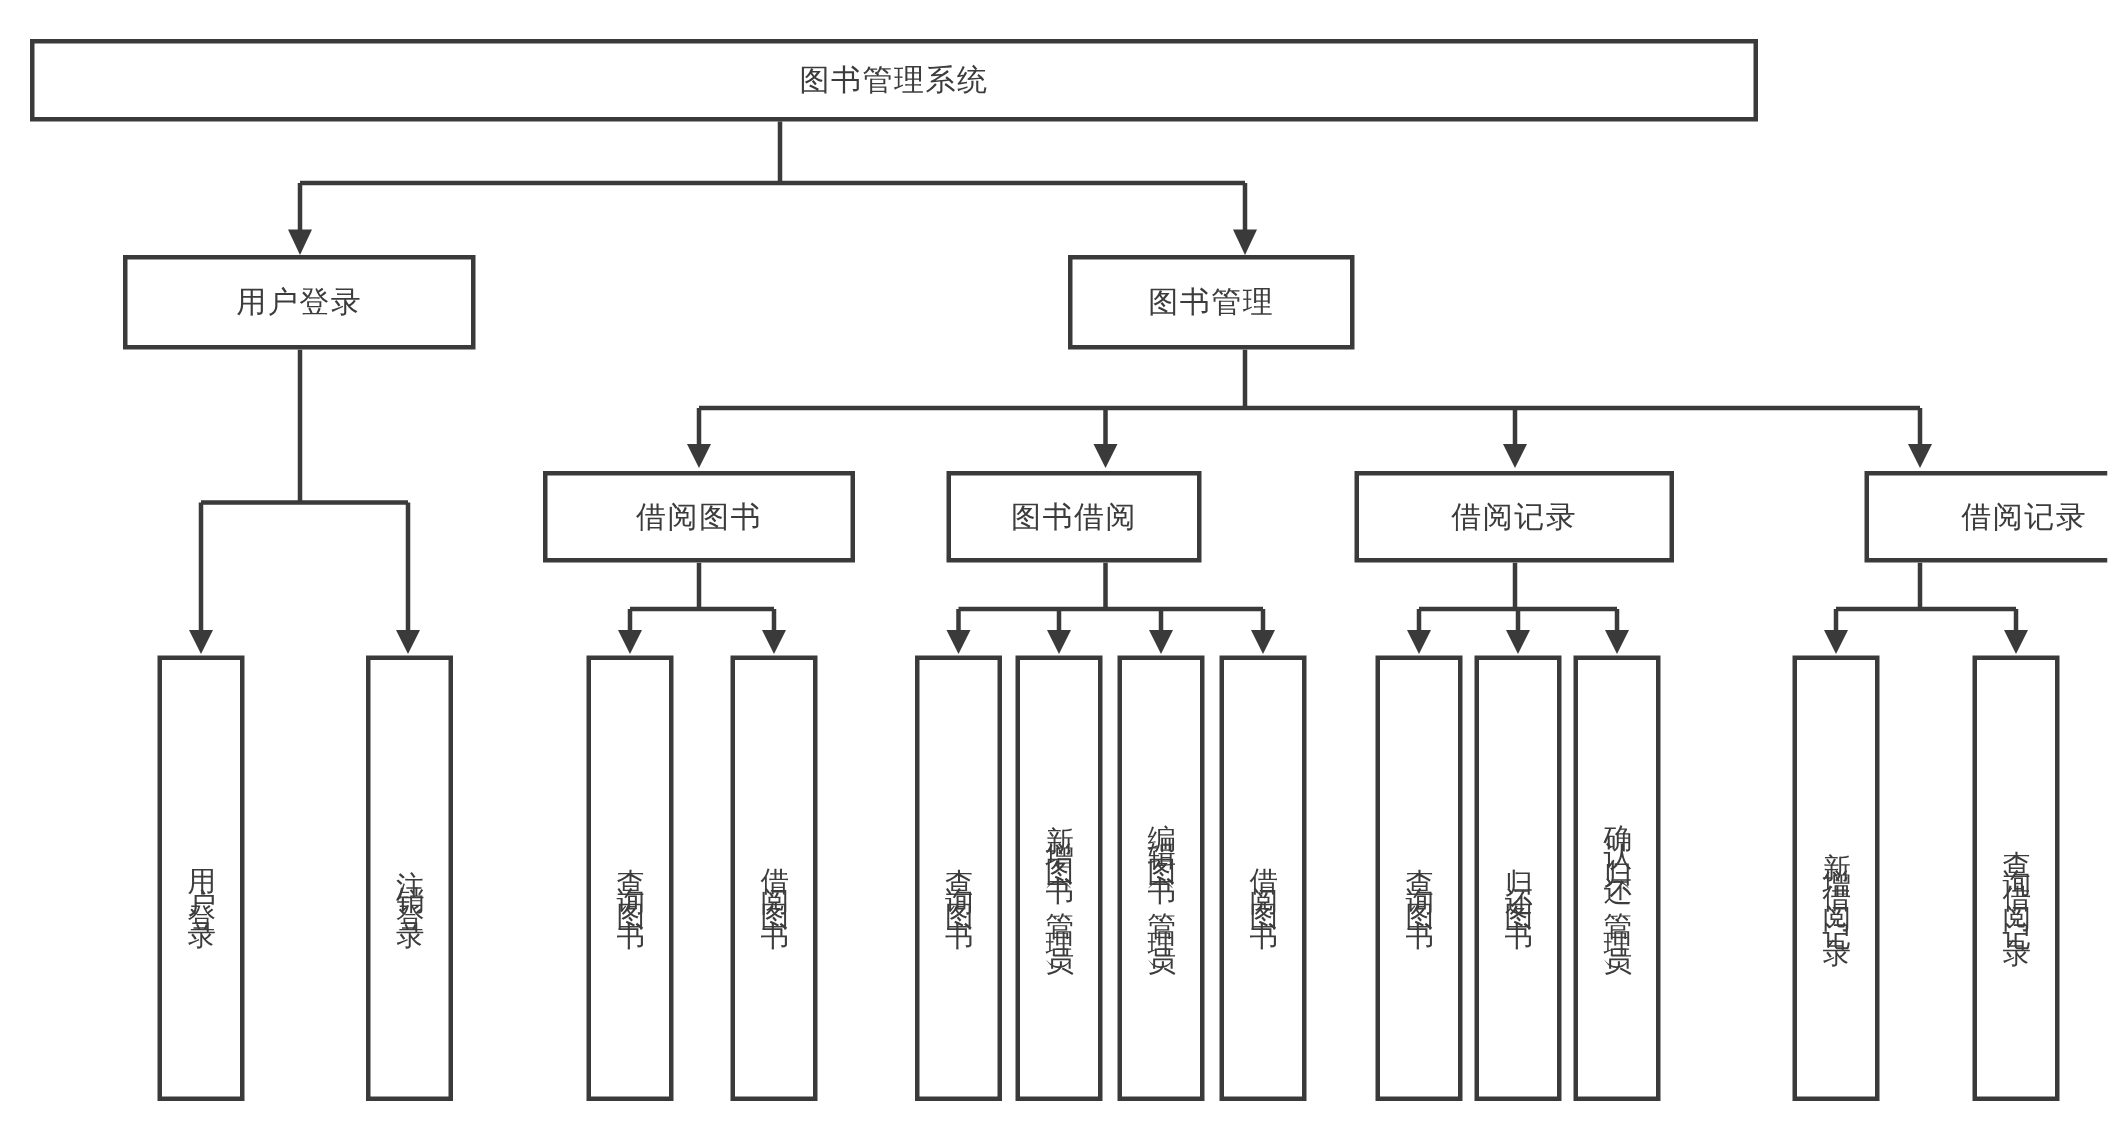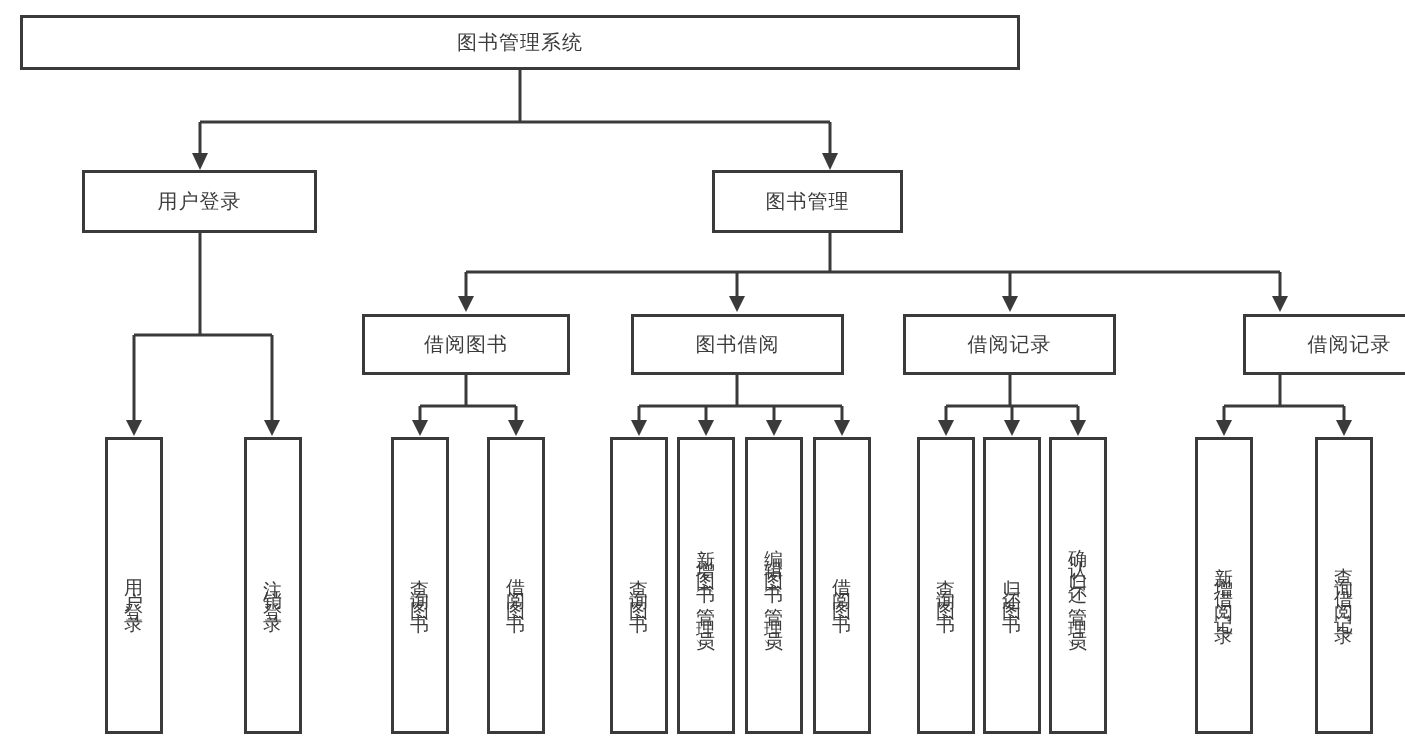--- a/index.html
+++ b/index.html
@@ -99,27 +99,27 @@
       <polygon points="1070,420 1086,420 1078,436"></polygon>
     </g>
 
     <g>
       <path d="M1280 375 V406 M1224 406 H1344 M1224 406 V421 M1344 406 V421"></path>
       <polygon points="1216,420 1232,420 1224,436"></polygon>
       <polygon points="1336,420 1352,420 1344,436"></polygon>
     </g>
   </svg>
 
-  <div class="box" style="left:20px;top:15px;width:1000px;height:55px">图书管理系统</div>
+  <div class="box" style="left:20px;top:26px;width:1152px;height:55px">图书管理系统</div>
 
   <div class="box" style="left:82px;top:170px;width:235px;height:63px">用户登录</div>
   <div class="box" style="left:712px;top:170px;width:191px;height:63px">图书管理</div>
 
   <div class="box" style="left:362px;top:314px;width:208px;height:61px">借阅图书</div>
-  <div class="box" style="left:631px;top:314px;width:213px;height:61px">图书借阅</div>
+  <div class="box" style="left:631px;top:314px;width:170px;height:61px">图书借阅</div>
   <div class="box" style="left:903px;top:314px;width:213px;height:61px">借阅记录</div>
   <div class="box" style="left:1243px;top:314px;width:213px;height:61px">借阅记录</div>
 
   <div class="box leaf" style="left:105px;top:437px;width:58px;height:297px">用户登录</div>
   <div class="box leaf" style="left:244px;top:437px;width:58px;height:297px">注销登录</div>
 
   <div class="box leaf" style="left:391px;top:437px;width:58px;height:297px">查询图书</div>
   <div class="box leaf" style="left:487px;top:437px;width:58px;height:297px">借阅图书</div>
 
   <div class="box leaf" style="left:610px;top:437px;width:58px;height:297px">查询图书</div>

